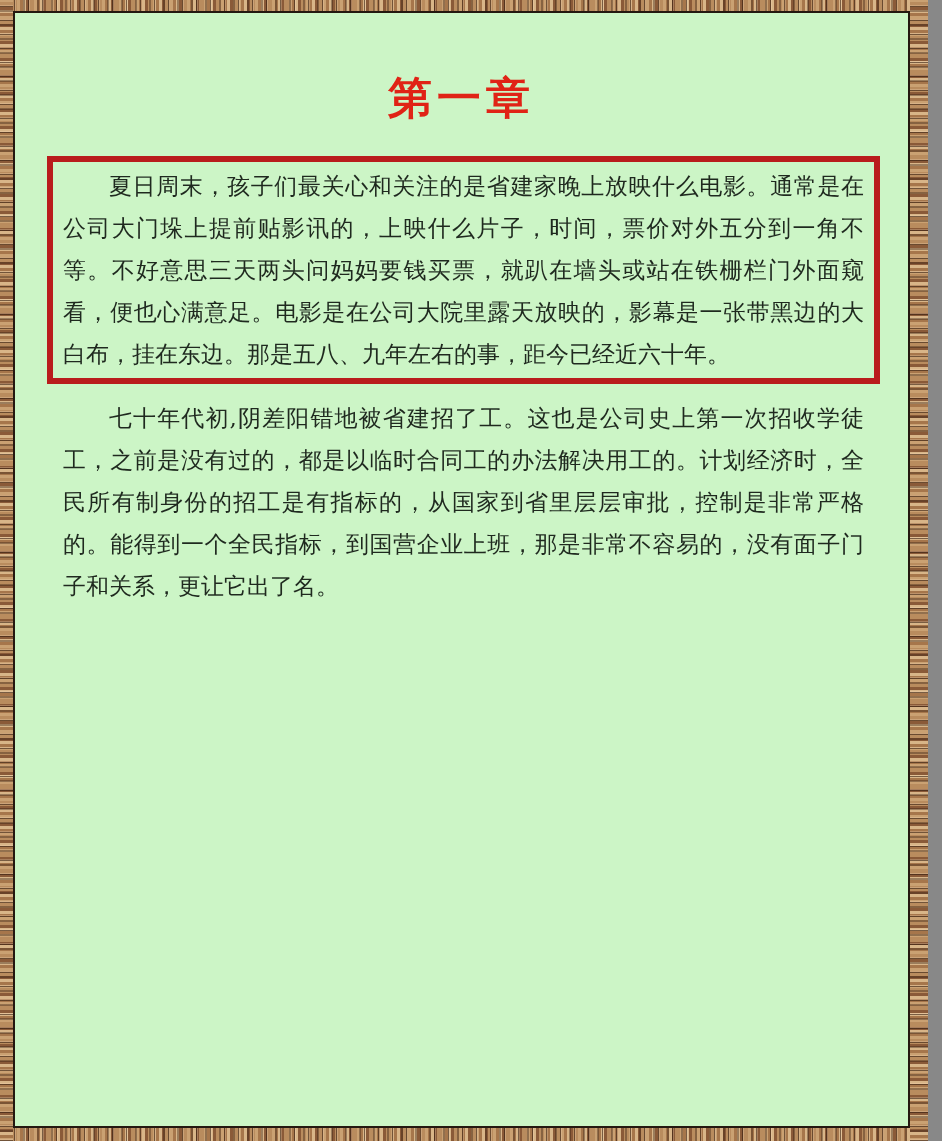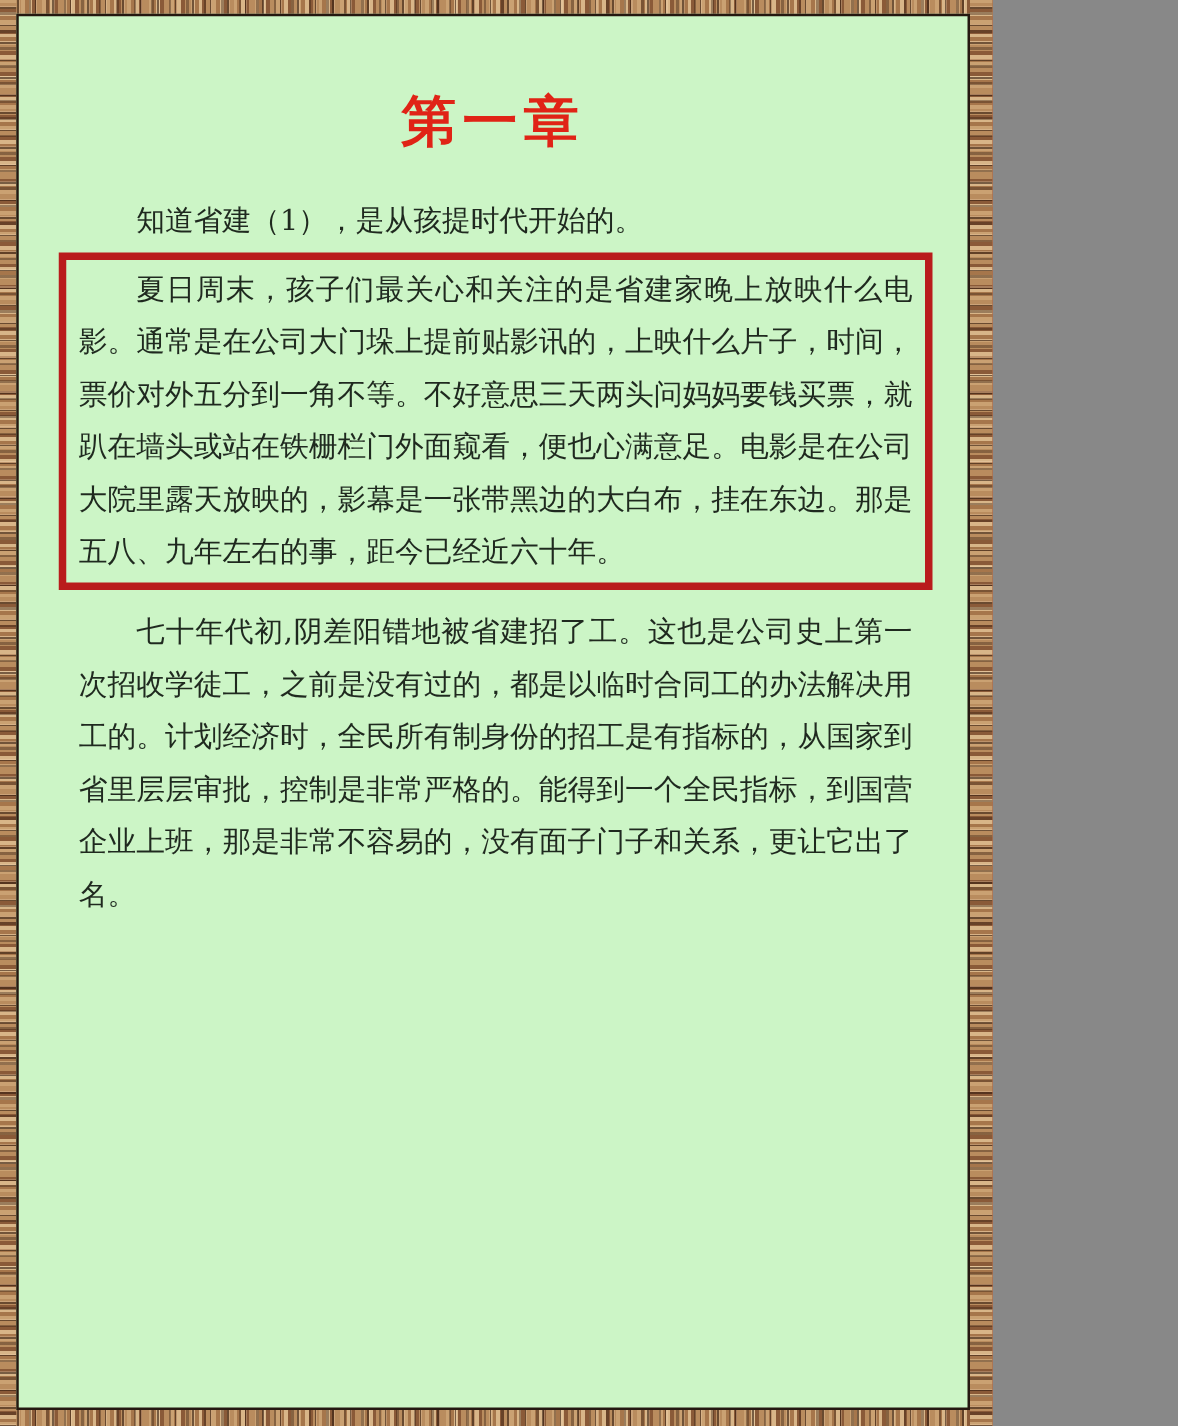--- a/index.html
+++ b/index.html
@@ -2,23 +2,23 @@
 <html><head>
 <meta charset="utf-8">
 <style>
   html,body{margin:0;padding:0;}
   body{
     font-family:"DejaVu Serif","Liberation Serif",serif;
     background:#888;
   }
   .page{
     position:relative;
-    width:794px;height:1141px;
+    width:928px;height:1141px;
     overflow:hidden;
-    background:#c2410c;
+    background:#404040;
   }
   
   .frame{position:absolute;background-color:#b68a60;}
   .frame-top,.frame-bottom{
     left:0;right:0;height:13px;
     background-image:
       repeating-linear-gradient(90deg, rgba(40,20,10,.55) 0 1px, rgba(255,230,200,.25) 1px 2px, transparent 2px 9px, rgba(40,20,10,.35) 9px 11px, transparent 11px 14px),
       repeating-linear-gradient(90deg, #caa172 0 3px, #a6764b 3px 6px, #d8b588 6px 9px, #8a5a38 9px 12px, #b98c5e 12px 17px);
   }
   .frame-top{top:0;}
@@ -81,18 +81,17 @@
   <div class="frame frame-top"></div>
   <div class="frame frame-bottom"></div>
   <div class="frame frame-left"></div>
   <div class="frame frame-right"></div>
 
   <div class="content">
     <h1 class="chapter-title">第一章</h1>
 
 
     <div class="body-text">
-      <p>知道省建（1），是从孩提时代开始的。</p>
       <p class="highlight">夏日周末，孩子们最关心和关注的是省建家晚上放映什么电影。通常是在公司大门垛上提前贴影讯的，上映什么片子，时间，票价对外五分到一角不等。不好意思三天两头问妈妈要钱买票，就趴在墙头或站在铁栅栏门外面窥看，便也心满意足。电影是在公司大院里露天放映的，影幕是一张带黑边的大白布，挂在东边。那是五八、九年左右的事，距今已经近六十年。</p>
       <p class="spaced">七十年代初,阴差阳错地被省建招了工。这也是公司史上第一次招收学徒工，之前是没有过的，都是以临时合同工的办法解决用工的。计划经济时，全民所有制身份的招工是有指标的，从国家到省里层层审批，控制是非常严格的。能得到一个全民指标，到国营企业上班，那是非常不容易的，没有面子门子和关系，更让它出了名。</p>
     </div>
   </div>
 </div>
 
 </body></html>

